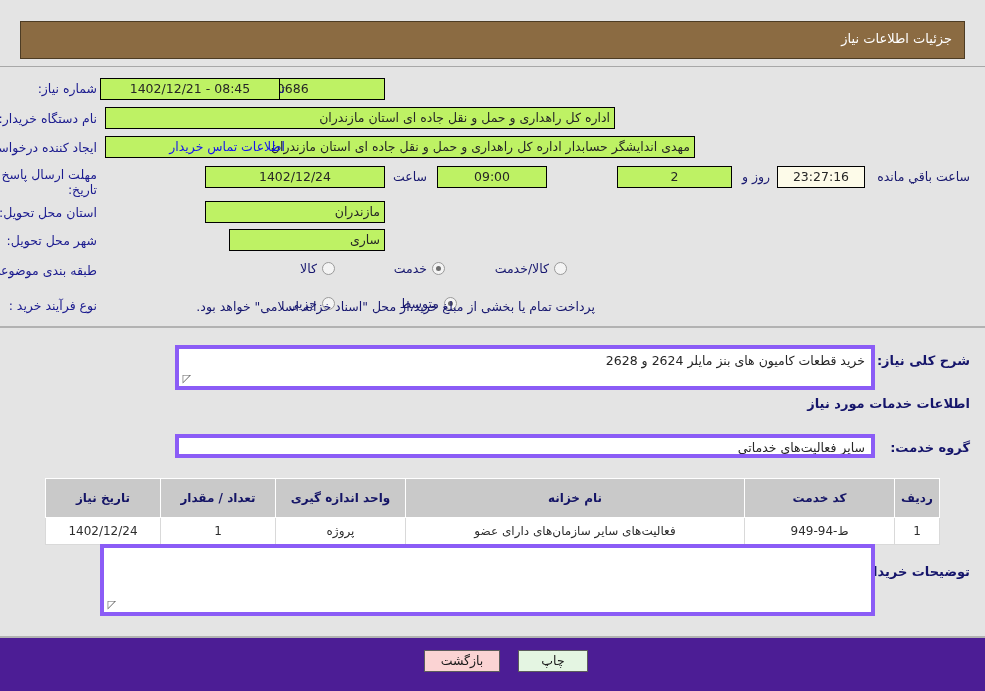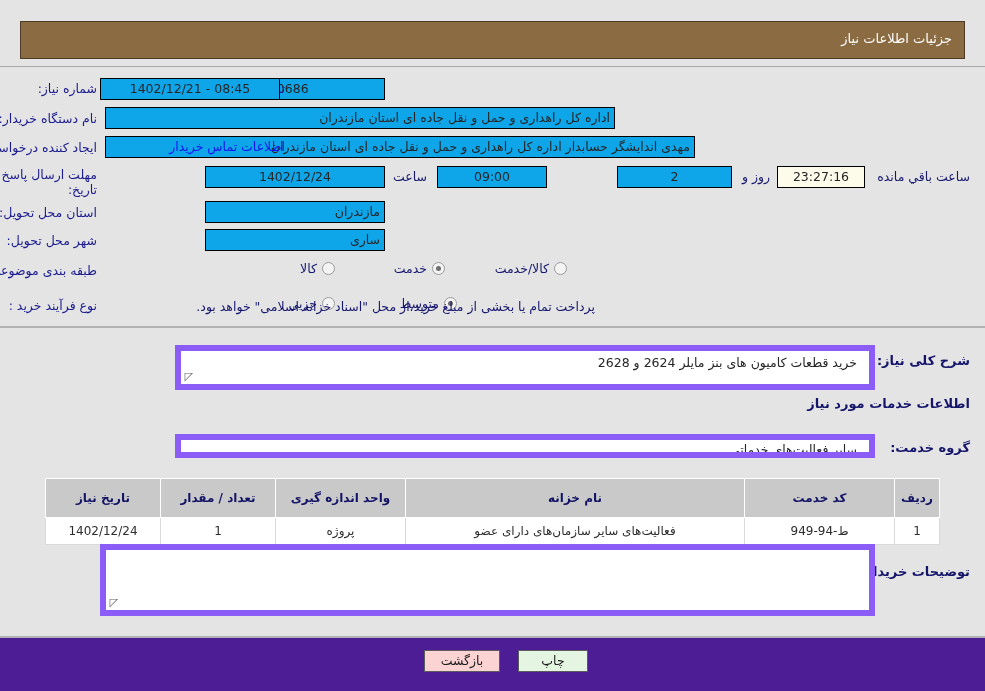--- a/index.html
+++ b/index.html
@@ -69,21 +69,21 @@
     position: absolute;
     font-size: 12.5px;
     color: #1b1b8f;
     text-align: right;
     white-space: nowrap;
     line-height: 15px;
   }
 
   .fld {
     position: absolute;
-    background: #0ea5e9;
+    background: #bef264;
     border: 1px solid #000000;
     font-size: 12.5px;
     color: #262626;
     line-height: 20px;
     height: 22px;
     padding: 0 4px;
     overflow: hidden;
     white-space: nowrap;
   }
   .fld.center { text-align: center; }
@@ -142,24 +142,24 @@
     position: absolute;
     font-size: 13px;
     font-weight: bold;
     color: #15156b;
     white-space: nowrap;
   }
 
   .textarea {
     position: absolute;
     background: #ffffff;
-    border: 6px solid #8b5cf6;
+    border: 4px solid #8b5cf6;
     font-size: 12.5px;
     color: #262626;
-    padding: 4px 12px 0 6px;
+    padding: 4px 6px 0 6px;
     text-align: right;
     overflow: hidden;
   }
   .resize-grip {
     position: absolute;
     left: 2px; bottom: 1px;
     width: 12px; height: 12px;
     color: #666;
     font-size: 11px;
     line-height: 12px;
@@ -261,21 +261,21 @@
       <div class="fld center" style="right:438px; top:99px; width:110px;">09:00</div>
       <div class="fld center" style="right:253px; top:99px; width:115px;">2</div>
       <div class="plain" style="right:215px; top:102px;">روز و</div>
       <div class="fld cream center" style="right:120px; top:99px; width:88px;">23:27:16</div>
       <div class="plain" style="right:15px; top:102px;">ساعت باقي مانده</div>
 
       <div class="lbl" style="right:888px; top:138px;">استان محل تحویل:</div>
       <div class="fld right" style="right:600px; top:134px; width:180px;">مازندران</div>
 
       <div class="lbl" style="right:888px; top:166px;">شهر محل تحویل:</div>
-      <div class="fld right" style="right:600px; top:162px; width:180px;">ساری</div>
+      <div class="fld right" style="right:600px; top:162px; width:156px;">ساری</div>
 
       <div class="lbl" style="right:888px; top:196px;">طبقه بندی موضوعی:</div>
       <div class="radio-wrap" style="right:650px; top:194px;">
         <span class="radio"></span>
         <span class="radio-lbl">کالا</span>
       </div>
       <div class="radio-wrap" style="right:540px; top:194px;">
         <span class="radio on"></span>
         <span class="radio-lbl">خدمت</span>
       </div>

